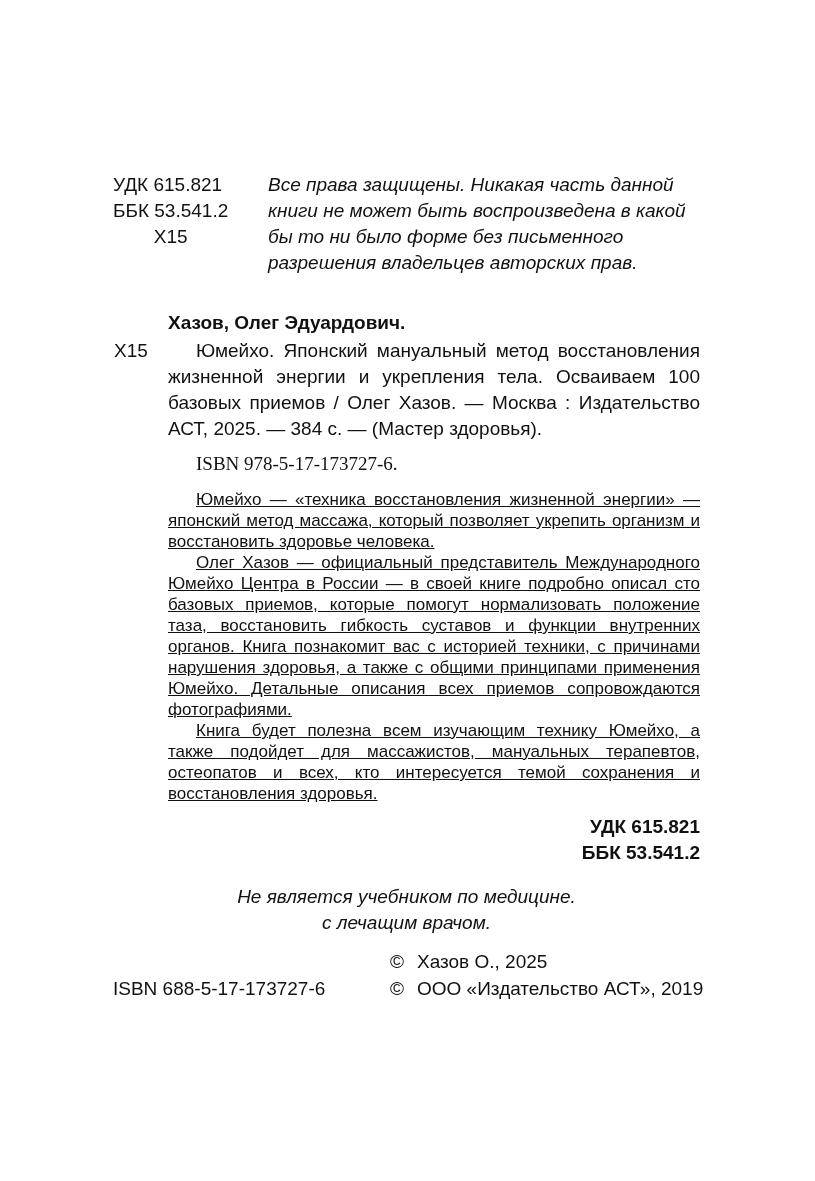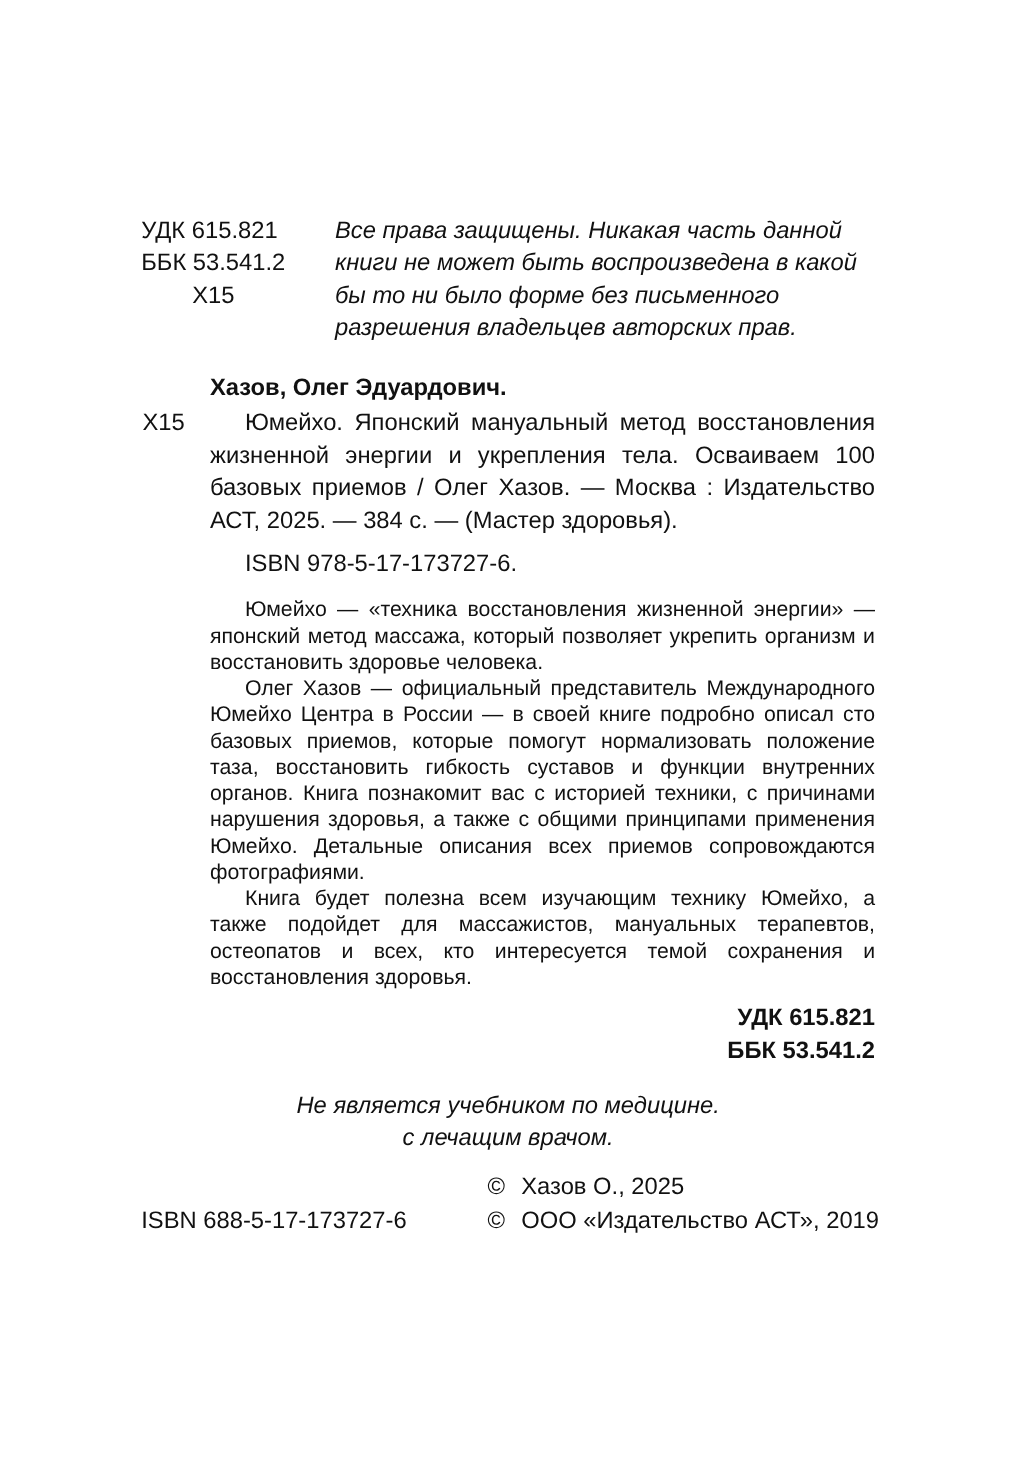--- a/index.html
+++ b/index.html
@@ -27,49 +27,51 @@
   .codes { flex: 0 0 auto; }
   .codes .code-line { white-space: nowrap; }
   .codes .code-x15 { text-align: center; }
   .rights {
     width: 432px;
     font-style: italic;
   }
 
   
   .author {
-    margin-top: 22px;
+    margin-top: 34px;
     margin-left: 55px;
     font-weight: bold;
   }
 
   
   .catalog { position: relative; margin-top: 2px; }
   .catalog-code { position: absolute; left: 1px; top: 0; }
   .catalog-text {
     margin-left: 55px;
     text-indent: 28px;
     text-align: justify;
   }
   .isbn-line {
     margin-left: 55px;
     text-indent: 28px;
     margin-top: 9px;
+    font-family: Liberation Serif, serif;
   }
 
   
   .annotation {
     margin-top: 12px;
     font-size: 17px;
     line-height: 21px;
   }
   .annotation p {
     margin-left: 55px;
     text-indent: 28px;
     text-align: justify;
+    text-decoration: underline;
   }
 
   
   .codes-right {
     margin-top: 10px;
     text-align: right;
     font-weight: bold;
   }
 
   

